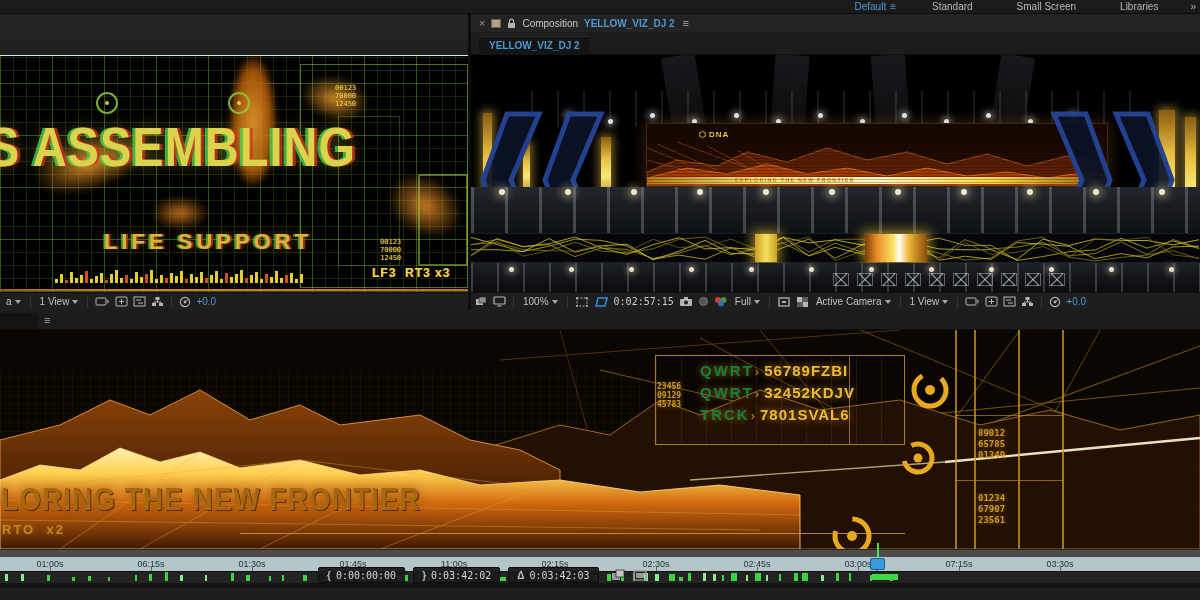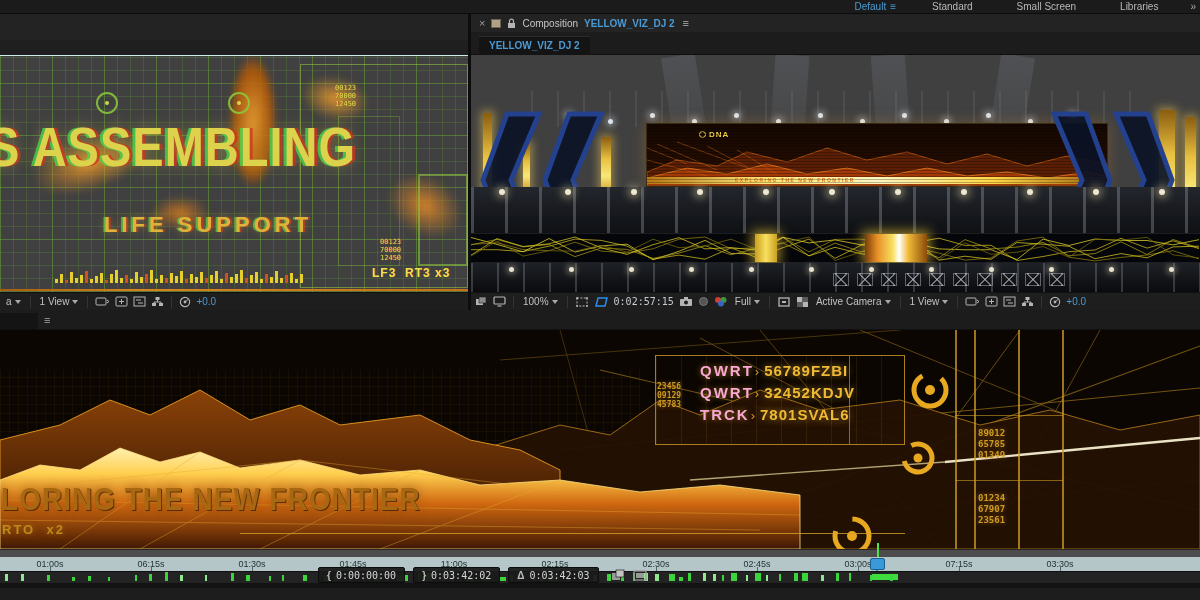--- a/index.html
+++ b/index.html
@@ -22,21 +22,21 @@
   .rpanel-titlebar{left:471px;top:14px;width:729px;height:18px;background:#232323;display:flex;align-items:center;gap:6px;padding-left:8px;}
   .close-x{color:#9a9a9a;font-size:11px;line-height:10px;}
   .panel-chip{width:10px;height:9px;background:#b1a287;border:1px solid #6d6353;}
   .title-label{font-size:10px;color:#c6c6c6;}
   .title-name{font-size:10px;color:#4a9ad4;font-weight:bold;}
   .menu-glyph{color:#b5b5b5;font-size:11px;margin-left:2px;}
   .rpanel-tabstrip{left:471px;top:32px;width:729px;height:23px;background:#1c1c1c;border-bottom:1px solid #101010;}
   .comp-tab{position:absolute;left:8px;top:4px;background:#141414;color:#4a9ad4;font-size:10px;font-weight:bold;padding:3px 10px 4px 10px;border-top:1px solid #2b2b2b;}
 
   
-  .viewer{overflow:hidden;background:#404040;}
+  .viewer{overflow:hidden;background:#000000;}
   .lviewer{left:0;top:55px;width:468px;height:237px;border-top:1px solid #cfeceb;}
   .rviewer{left:471px;top:55px;width:729px;height:237px;}
   .bviewer{left:0;top:330px;width:1200px;height:219px;background:#0b0602;}
 
   
   .lgrid{position:absolute;inset:0;background:
     repeating-linear-gradient(0deg,rgba(100,170,45,.22) 0 1px,transparent 1px 13px),
     repeating-linear-gradient(90deg,rgba(100,170,45,.22) 0 1px,transparent 1px 13px),
     repeating-linear-gradient(0deg,rgba(120,190,55,.30) 0 1px,transparent 1px 52px),
     repeating-linear-gradient(90deg,rgba(120,190,55,.30) 0 1px,transparent 1px 52px);}
@@ -110,21 +110,21 @@
 
   
   .bv-finegrid{position:absolute;left:0;top:40px;width:640px;height:179px;opacity:.5;background:
     repeating-linear-gradient(0deg,rgba(230,160,40,.10) 0 1px,transparent 1px 9px),
     repeating-linear-gradient(90deg,rgba(230,160,40,.10) 0 1px,transparent 1px 9px);}
   .readout-box{position:absolute;left:655px;top:25px;width:250px;height:90px;border:1px solid rgba(195,145,35,.85);
     background:repeating-linear-gradient(90deg,rgba(195,145,35,.12) 0 1px,transparent 1px 25px);}
   .readout-divider{position:absolute;left:193px;top:0;width:1px;height:100%;background:rgba(195,145,35,.7);}
   .readout-rows{position:absolute;left:700px;top:32px;}
   .ro-row{display:flex;align-items:baseline;height:22px;}
-  .ro-key{font-size:15px;font-weight:800;letter-spacing:2px;color:#f9a8d4;text-shadow:0 0 6px rgba(230,160,40,.6);}
+  .ro-key{font-size:15px;font-weight:800;letter-spacing:2px;color:#15803d;text-shadow:0 0 6px rgba(230,160,40,.6);}
   .ro-sep{font-size:13px;color:#d89a18;margin:0 5px 0 1px;}
   .ro-val{font-size:15px;font-weight:bold;letter-spacing:1px;color:#f0ba36;text-shadow:0 0 8px rgba(250,190,60,.65);}
   .bv-numstack{position:absolute;font-family:"DejaVu Sans Mono",monospace;font-weight:bold;color:#d09a20;text-shadow:0 0 5px rgba(230,170,50,.5);}
   .vline{position:absolute;top:0;width:1.5px;height:219px;background:rgba(205,155,35,.75);}
   .hseg{position:absolute;height:1px;background:rgba(205,155,35,.6);}
   .bv-headline{position:absolute;left:-58px;top:152px;font-size:28px;font-weight:800;letter-spacing:1px;color:#a86812;transform:scaleY(1.12);transform-origin:left top;white-space:nowrap;
     text-shadow:0 0 10px rgba(150,80,15,.9),1px 1px 0 rgba(60,28,4,.9);}
   .bv-sub{position:absolute;left:2px;top:192px;font-size:13px;font-weight:800;letter-spacing:2px;color:#c08a18;white-space:pre;text-shadow:0 0 6px rgba(180,120,30,.6);}
   .bv-hline{position:absolute;left:240px;top:203px;width:665px;height:1px;background:rgba(210,160,45,.8);}
 </style>
@@ -178,21 +178,21 @@
         <div>00123</div>
         <div>70000</div>
         <div>12450</div>
       </div>
     <div class="numstack" style="left:380px;top:182px;">
         <div>00123</div>
         <div>70000</div>
         <div>12450</div>
       </div>
     <div class="hud-headline">S ASSEMBLING</div>
-    <div class="hud-sub" style="top:156px;">LIFE SUPPORT</div>
+    <div class="hud-sub" style="top:173px;">LIFE SUPPORT</div>
     <div class="wave" id="waveform">
         <i style="height: 4px;"></i>
         <i style="height: 9px;"></i>
         <i style="height: 3px; background: rgb(208, 80, 32);"></i>
         <i style="height: 11px;"></i>
         <i style="height: 5px;"></i>
         <i style="height: 8px;"></i>
         <i style="height: 12px; background: rgb(208, 80, 32);"></i>
         <i style="height: 4px;"></i>
         <i style="height: 7px;"></i>

